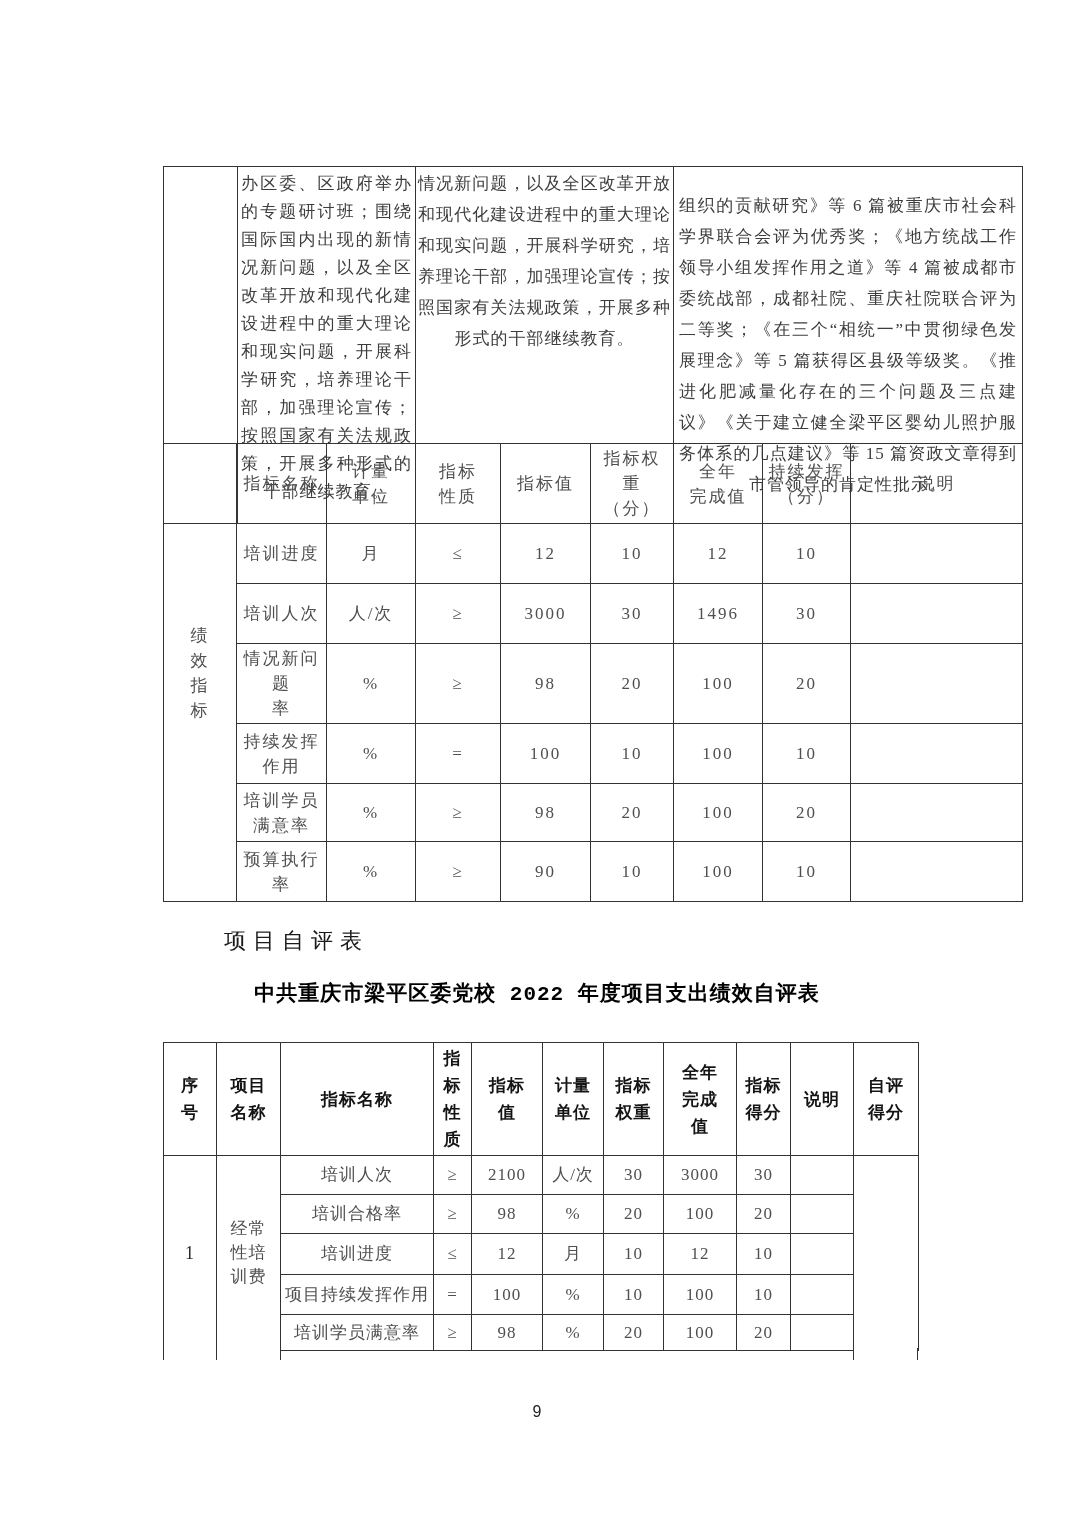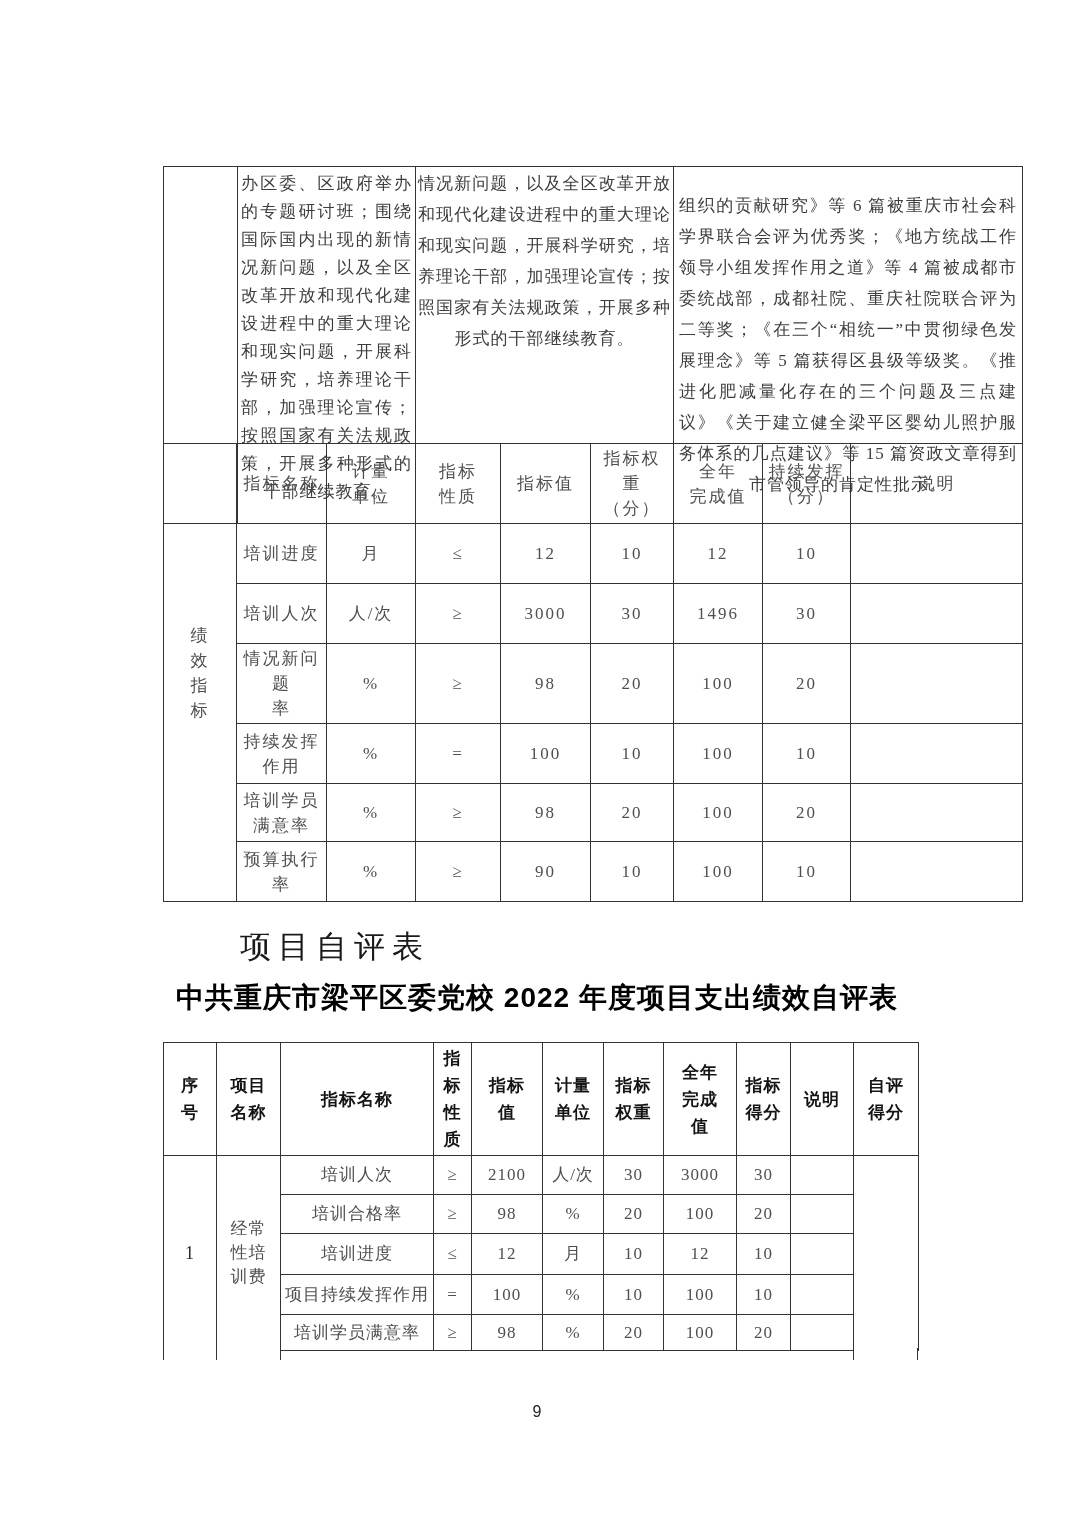--- a/index.html
+++ b/index.html
@@ -28,25 +28,25 @@
   .t3 .h3{
     font-family:"Liberation Sans", sans-serif;font-weight:bold;color:#141414;
     font-size:17px;line-height:27px;letter-spacing:1px;
   }
   .t3 .seq{font-size:18px;color:#2a2a2a;}
   .nb{border-bottom:none;}
   .r59{height:59px;} .r60{height:60px;} .r58{height:58px;}
   .r111{height:111px;} .r39{height:39px;} .r41{height:41px;} .r40{height:40px;} .r36{height:36px;}
   
   .section-heading{
-    position:absolute;left:224px;top:926px;font-size:31px;letter-spacing:7px;color:#1a1a1a;margin-left:16px;
+    position:absolute;left:224px;top:926px;font-size:22px;letter-spacing:7px;color:#1a1a1a;
   }
   .main-title{
     position:absolute;left:0;top:979px;width:1074px;text-align:center;
-    font-family:Liberation Sans, sans-serif;font-weight:bold;font-size:28px;
+    font-family:Liberation Mono, monospace;font-weight:bold;font-size:21px;
     letter-spacing:1px;color:#000000;
   }
   .page-number{
     position:absolute;left:0;top:1403px;width:1074px;text-align:center;
     font-family:"Liberation Sans", sans-serif;font-size:16px;color:#222222;
   }
   
   .stub{position:absolute;top:1348px;width:1px;height:12px;background:#333333;}
   .s1{left:163px;} .s2{left:216px;} .s3{left:280px;} .s4{left:853px;} .s5{left:917px;}
 </style>

